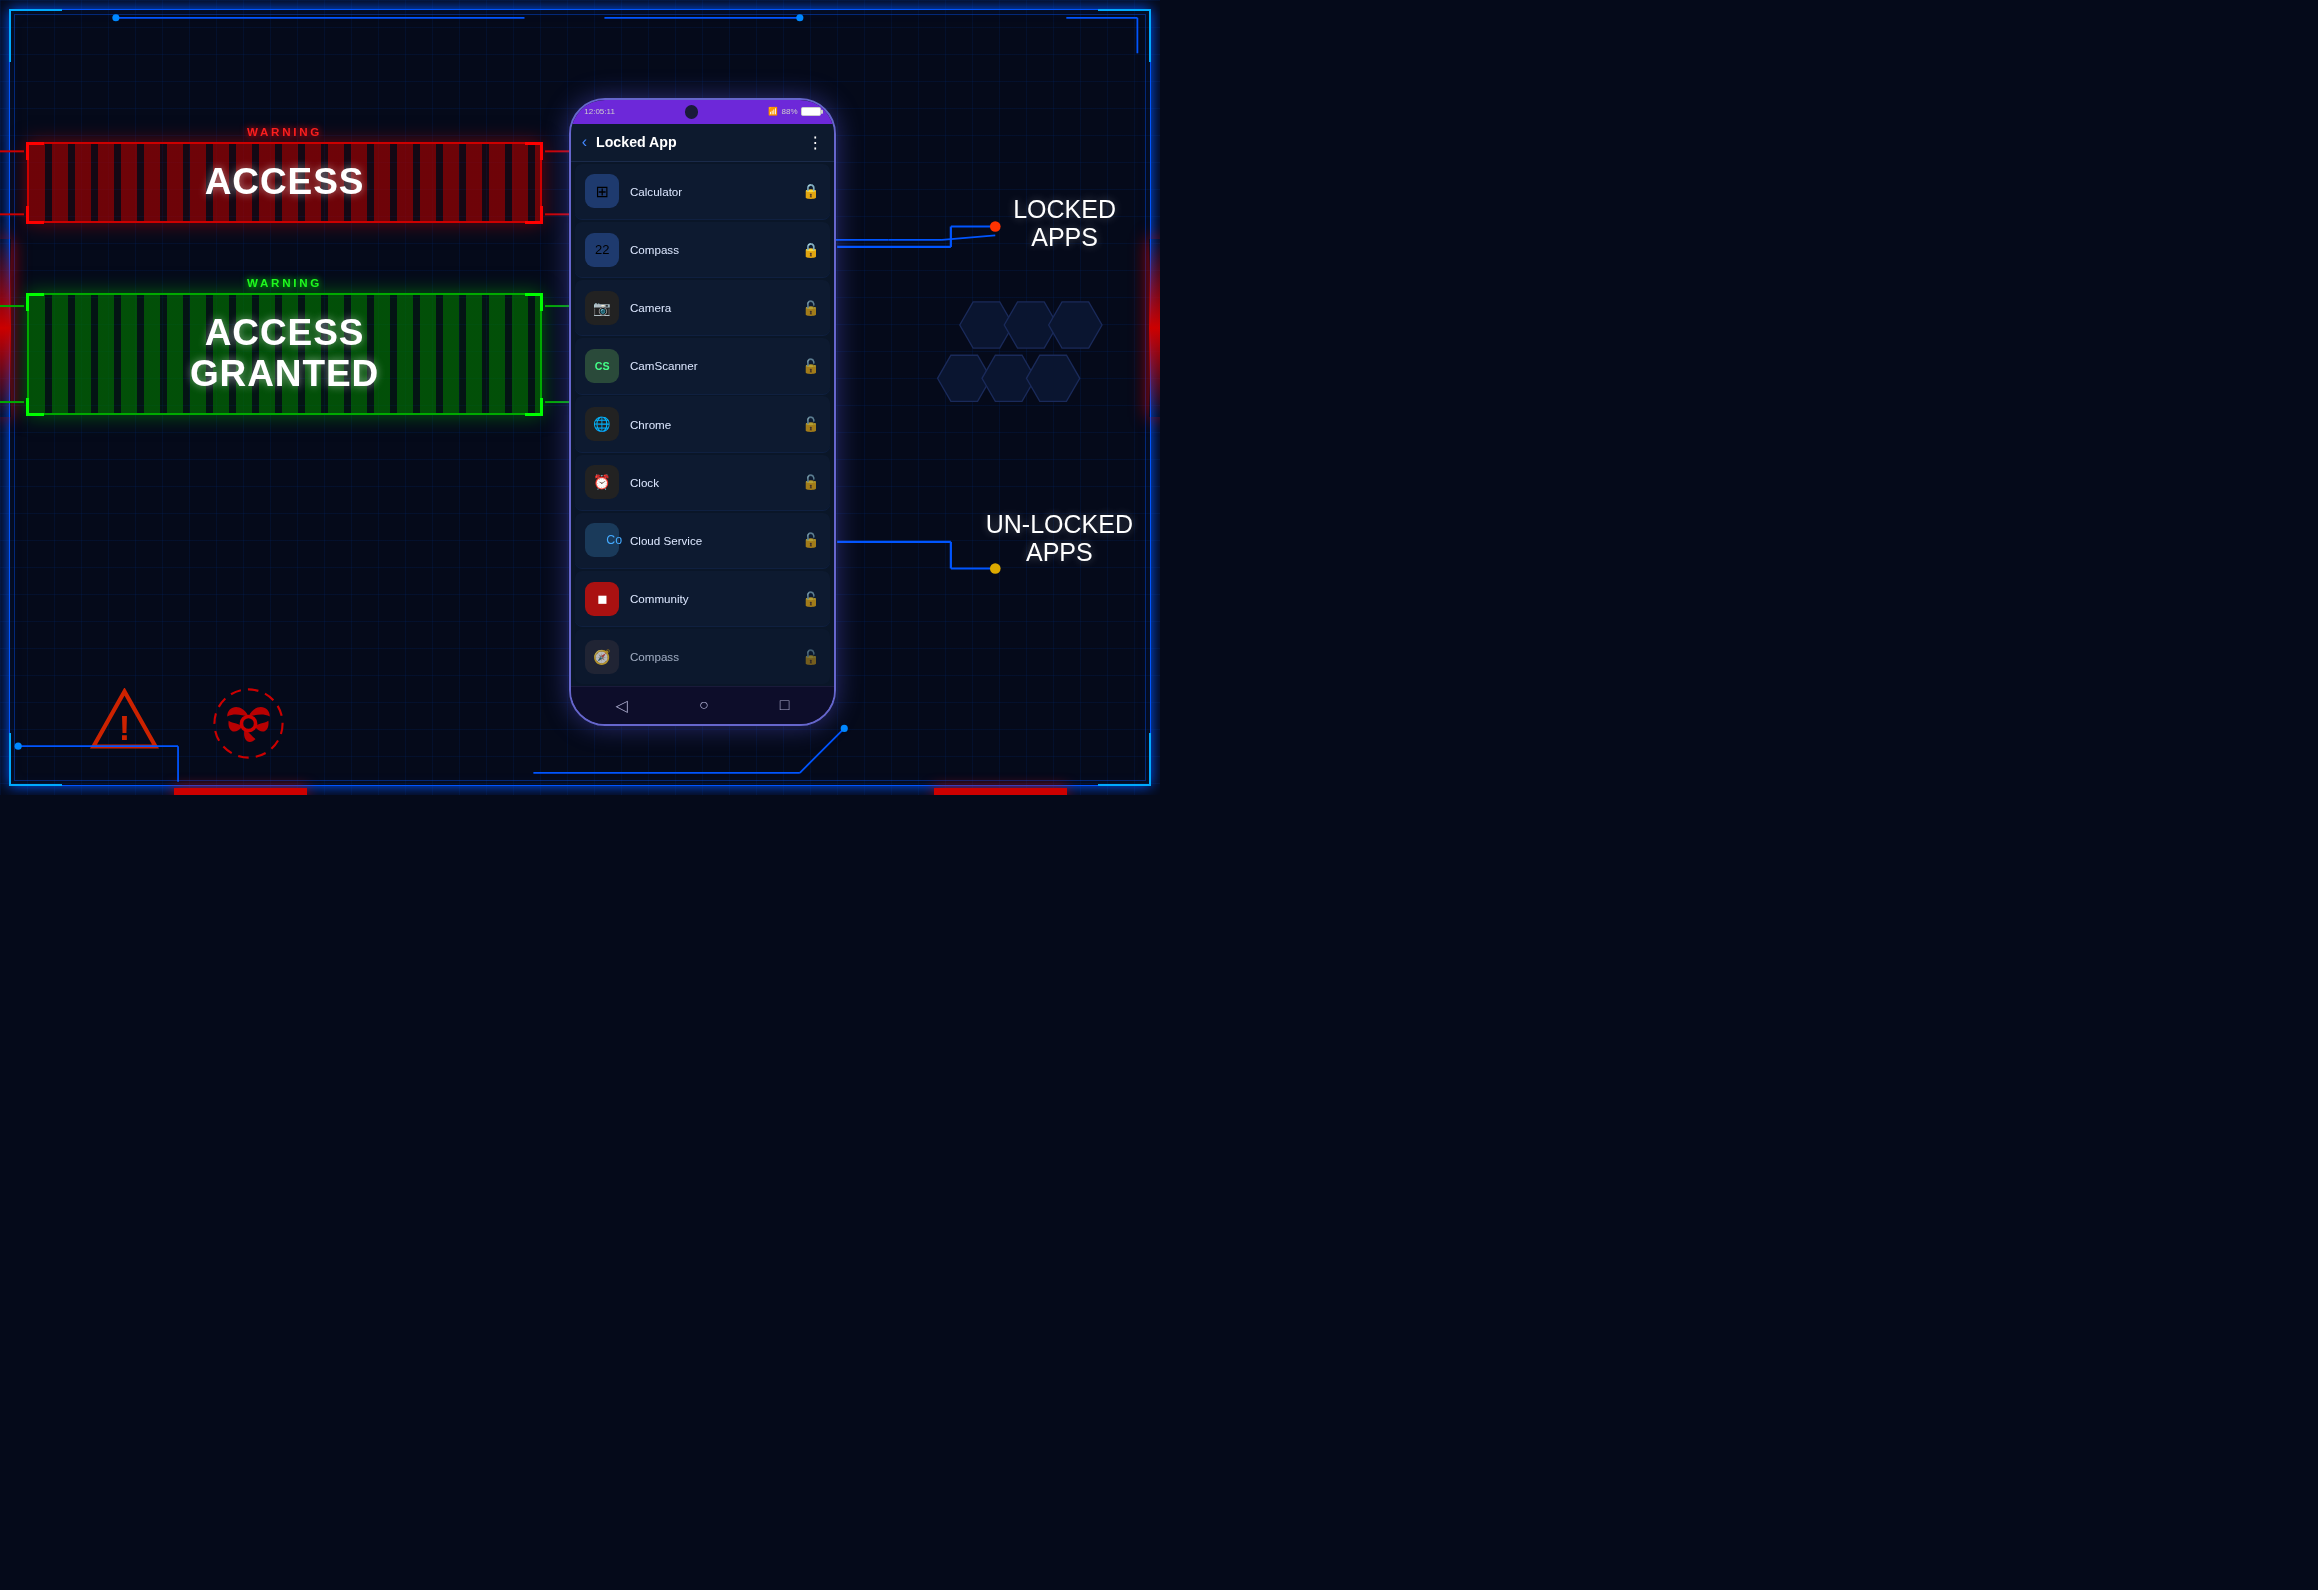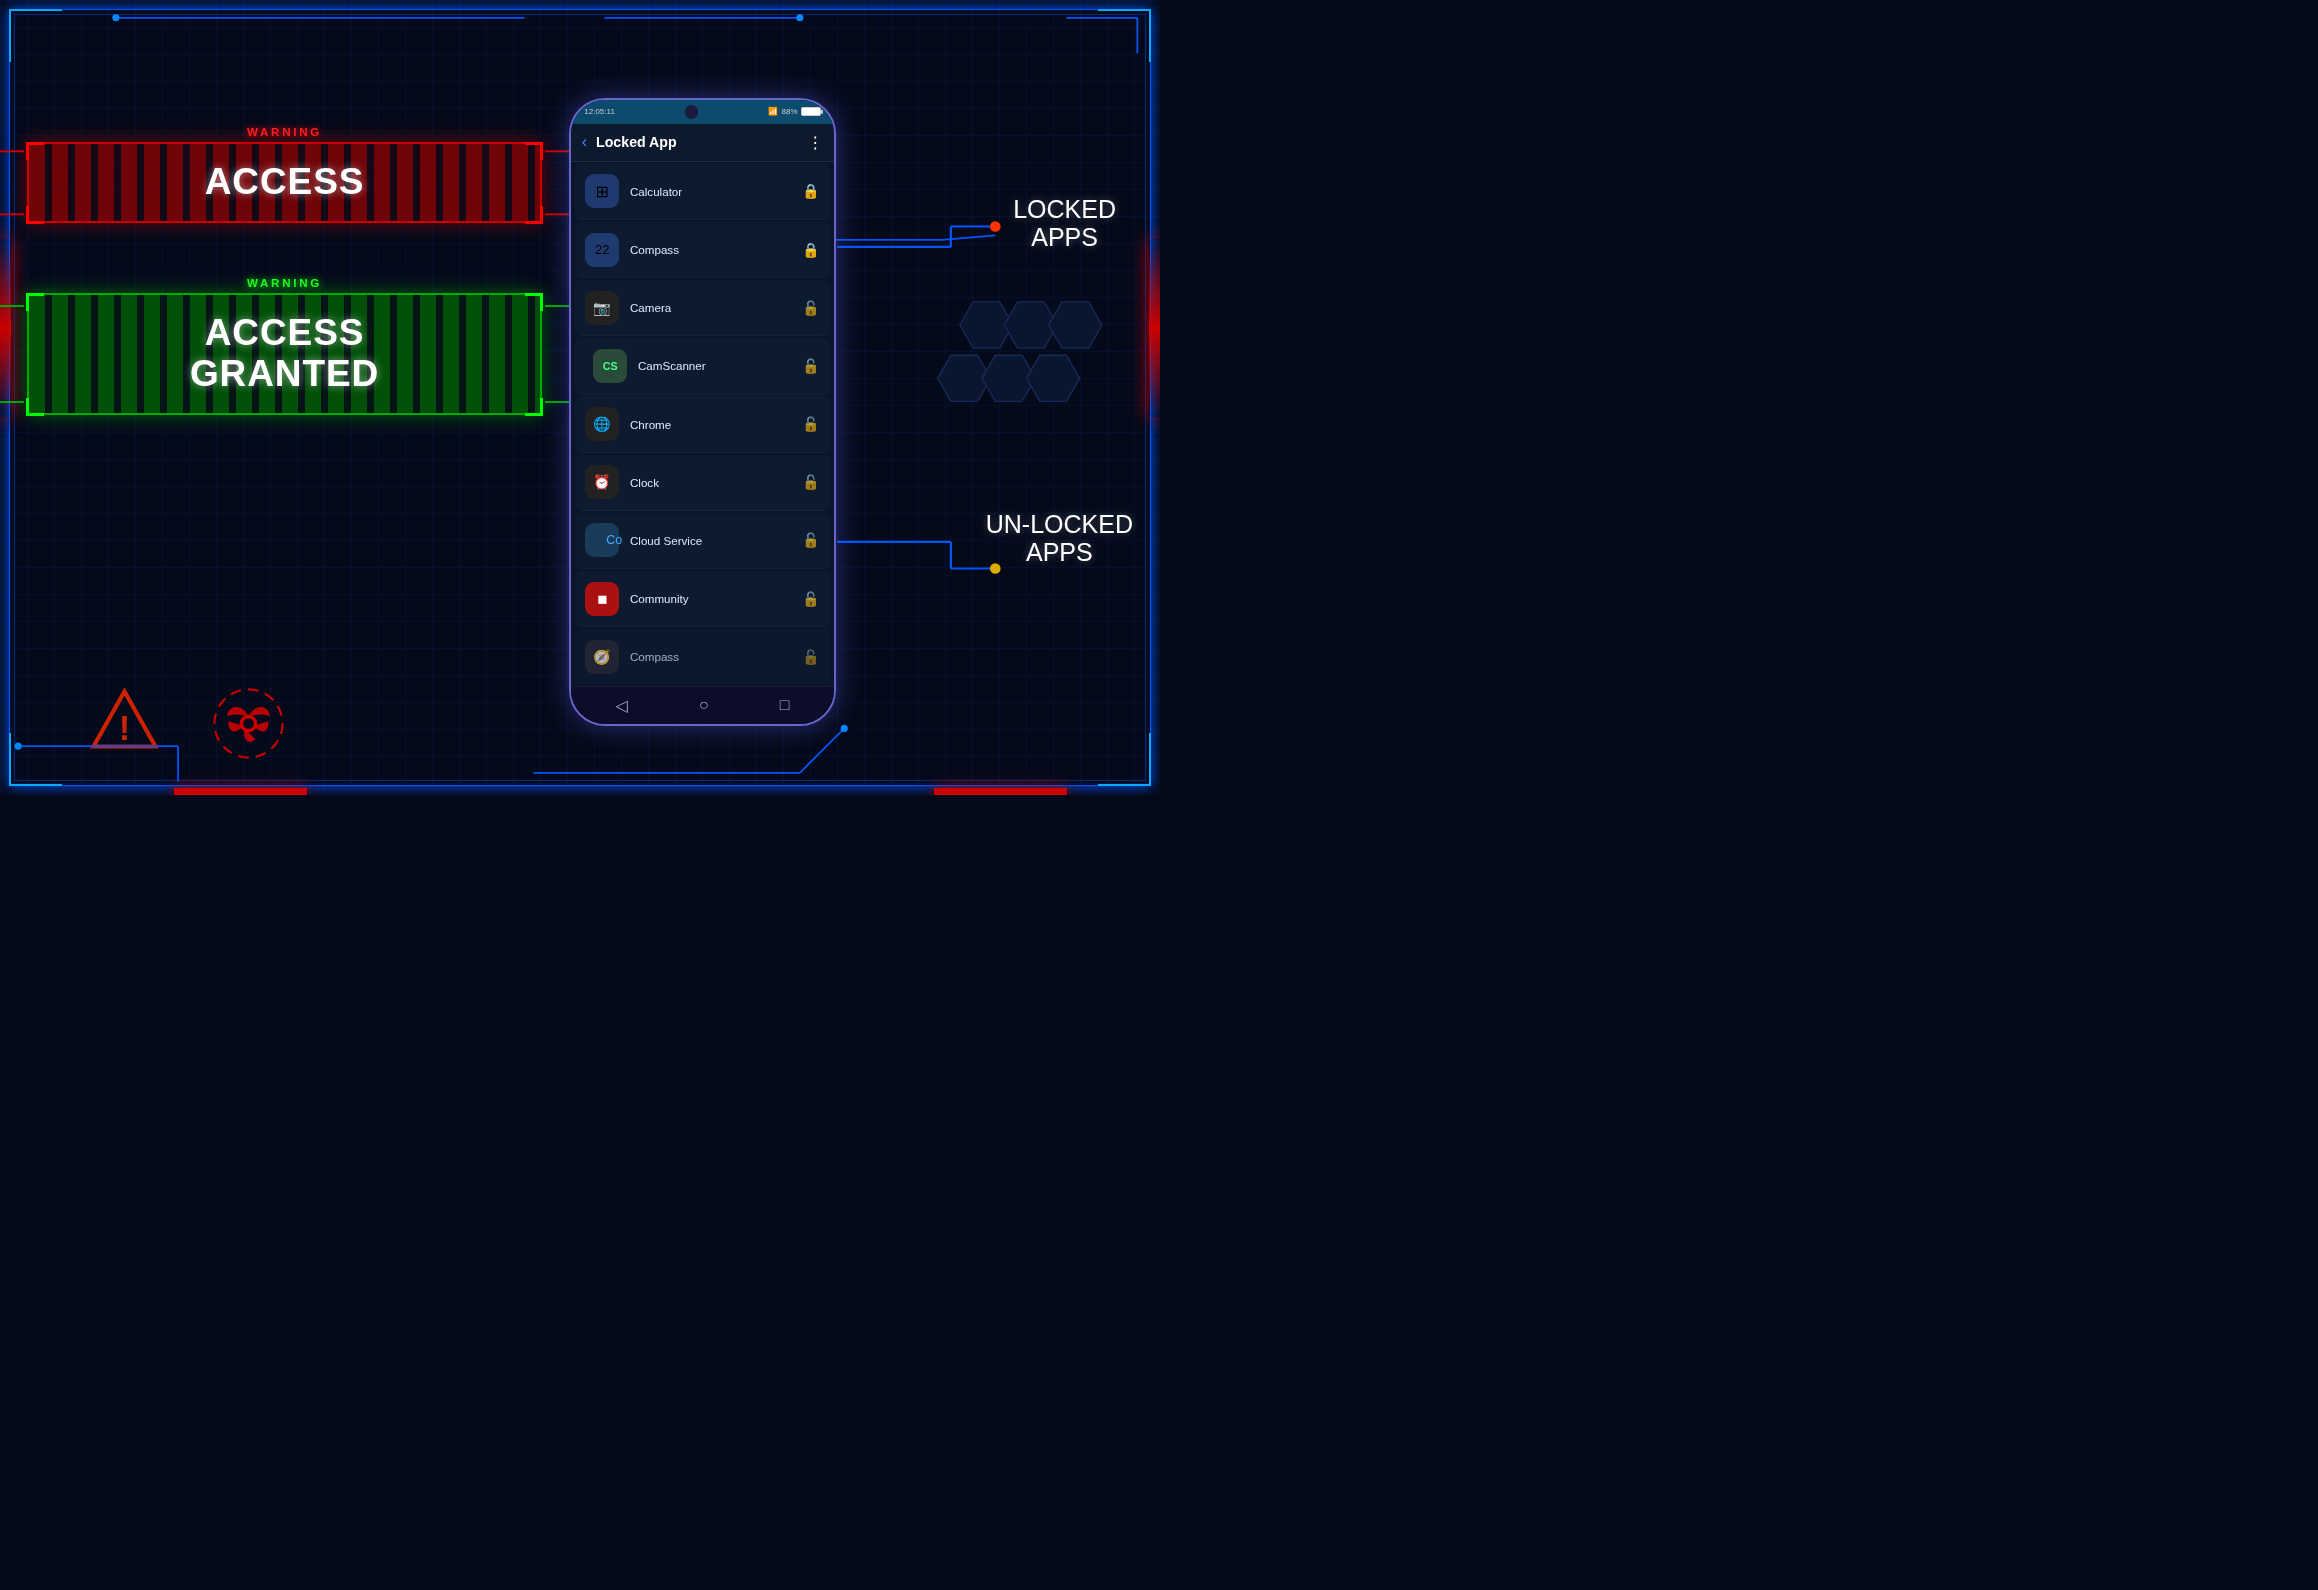--- a/index.html
+++ b/index.html
@@ -291,21 +291,21 @@
     }
     .phone-frame {
       background: #1a1a3a;
       border-radius: 36px;
       border: 2.7px solid #6666cc;
       box-shadow: 0 0 27px rgba(100,100,255,0.4), inset 0 0 9px rgba(0,0,0,0.5);
       overflow: hidden;
       padding: 0;
     }
     .phone-top-bar {
-      background: #0c4a6e;
+      background: #6d28d9;
       display: flex;
       justify-content: space-between;
       align-items: center;
       padding: 5.3px 13.3px;
       font-size: 9px;
       color: white;
     }
     .phone-status-left { font-size: 8px; color: #ccc; }
     .phone-status-right { font-size: 8px; color: #ccc; display: flex; gap: 3.6px; align-items: center; }
     .battery-indicator {
@@ -565,21 +565,21 @@
           <span class="lock-icon locked">🔒</span>
         </div>
 
         <div class="app-list-item">
           <div class="app-icon-circle" style="background:#222; font-size:14.2px;">📷</div>
           <span class="app-name">Camera</span>
           <span class="lock-icon unlocked">🔓</span>
         </div>
 
         <div class="app-list-item">
-          <div class="app-icon-circle" style="background:#2a4a3a; color:#44ff88; font-size:10.7px; font-weight:bold;margin-left:8px;">CS</div>
+          <div class="app-icon-circle" style="background:#2a4a3a; color:#44ff88; font-size:10.7px; font-weight:bold;">CS</div>
           <span class="app-name">CamScanner</span>
           <span class="lock-icon unlocked">🔓</span>
         </div>
 
         <div class="app-list-item">
           <div class="app-icon-circle" style="background:#222; font-size:14.2px;">🌐</div>
           <span class="app-name">Chrome</span>
           <span class="lock-icon unlocked">🔓</span>
         </div>
 

